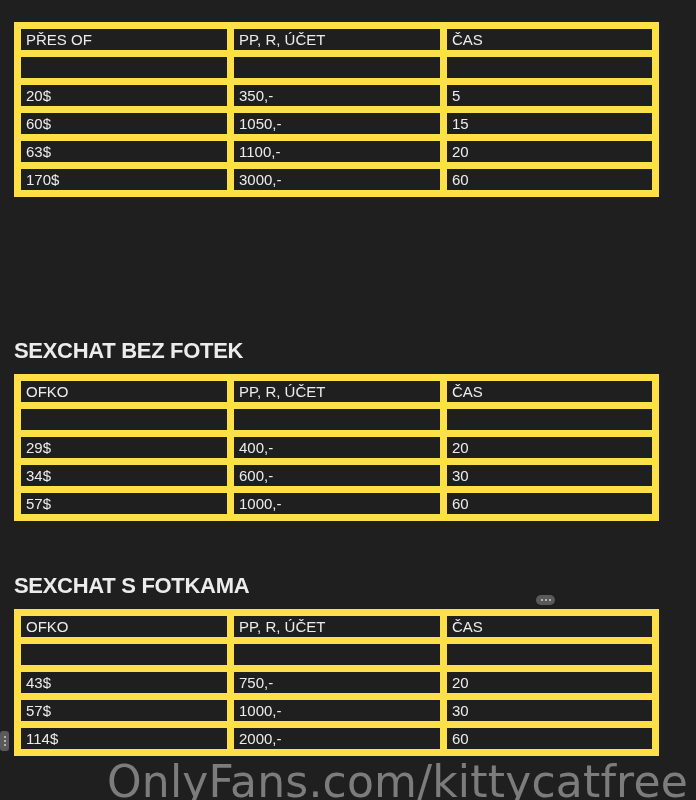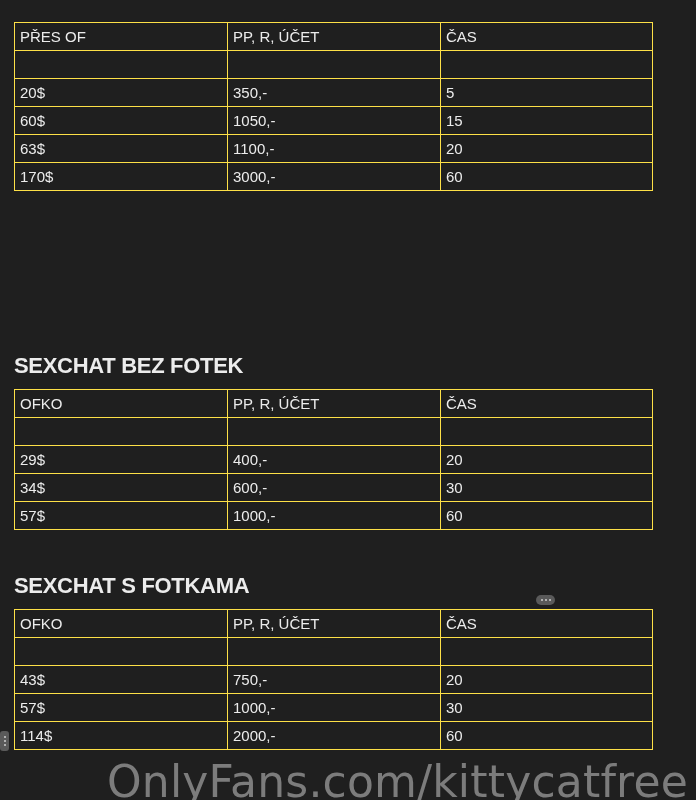--- a/index.html
+++ b/index.html
@@ -11,21 +11,21 @@
   }
   .section { position: absolute; left: 14px; }
   .heading {
     font-weight: bold; font-size: 22px; color: #ececec;
     margin: 0; height: 30px; line-height: 30px; letter-spacing: -0.3px;
   }
   table {
     border-collapse: collapse; width: 638px; table-layout: fixed;
   }
   td {
-    border: 1px solid #fde047; height: 28px; padding: 0 5px;
+    border: 7px solid #fde047; height: 28px; padding: 0 5px;
     font-size: 15px; color: #ececec; vertical-align: middle;
     box-sizing: border-box;
   }
   td.c1 { width: 213px; }
   td.c2 { width: 213px; }
   td.c3 { width: 212px; }
   .handle-dots {
     position: absolute; left: 536px; top: 595px; width: 19px; height: 10px;
     background: #5a5a5a; border-radius: 5px;
     display: flex; align-items: center; justify-content: center; gap: 2px;
@@ -76,21 +76,21 @@
     </tr>
     <tr>
       <td>170$</td>
       <td>3000,-</td>
       <td>60</td>
     </tr>
   </tbody>
     </table>
 </div>
 
-<div class="section" style="top:351px;">
+<div class="section" style="top:336px;">
   <h1 class="heading">SEXCHAT BEZ FOTEK</h1>
   <table style="margin-top:8px;">
     <tbody>
         <tr>
       <td class="c1">OFKO</td>
       <td class="c2">PP, R, ÚČET</td>
       <td class="c3">ČAS</td>
     </tr>
     <tr>
       <td></td>

